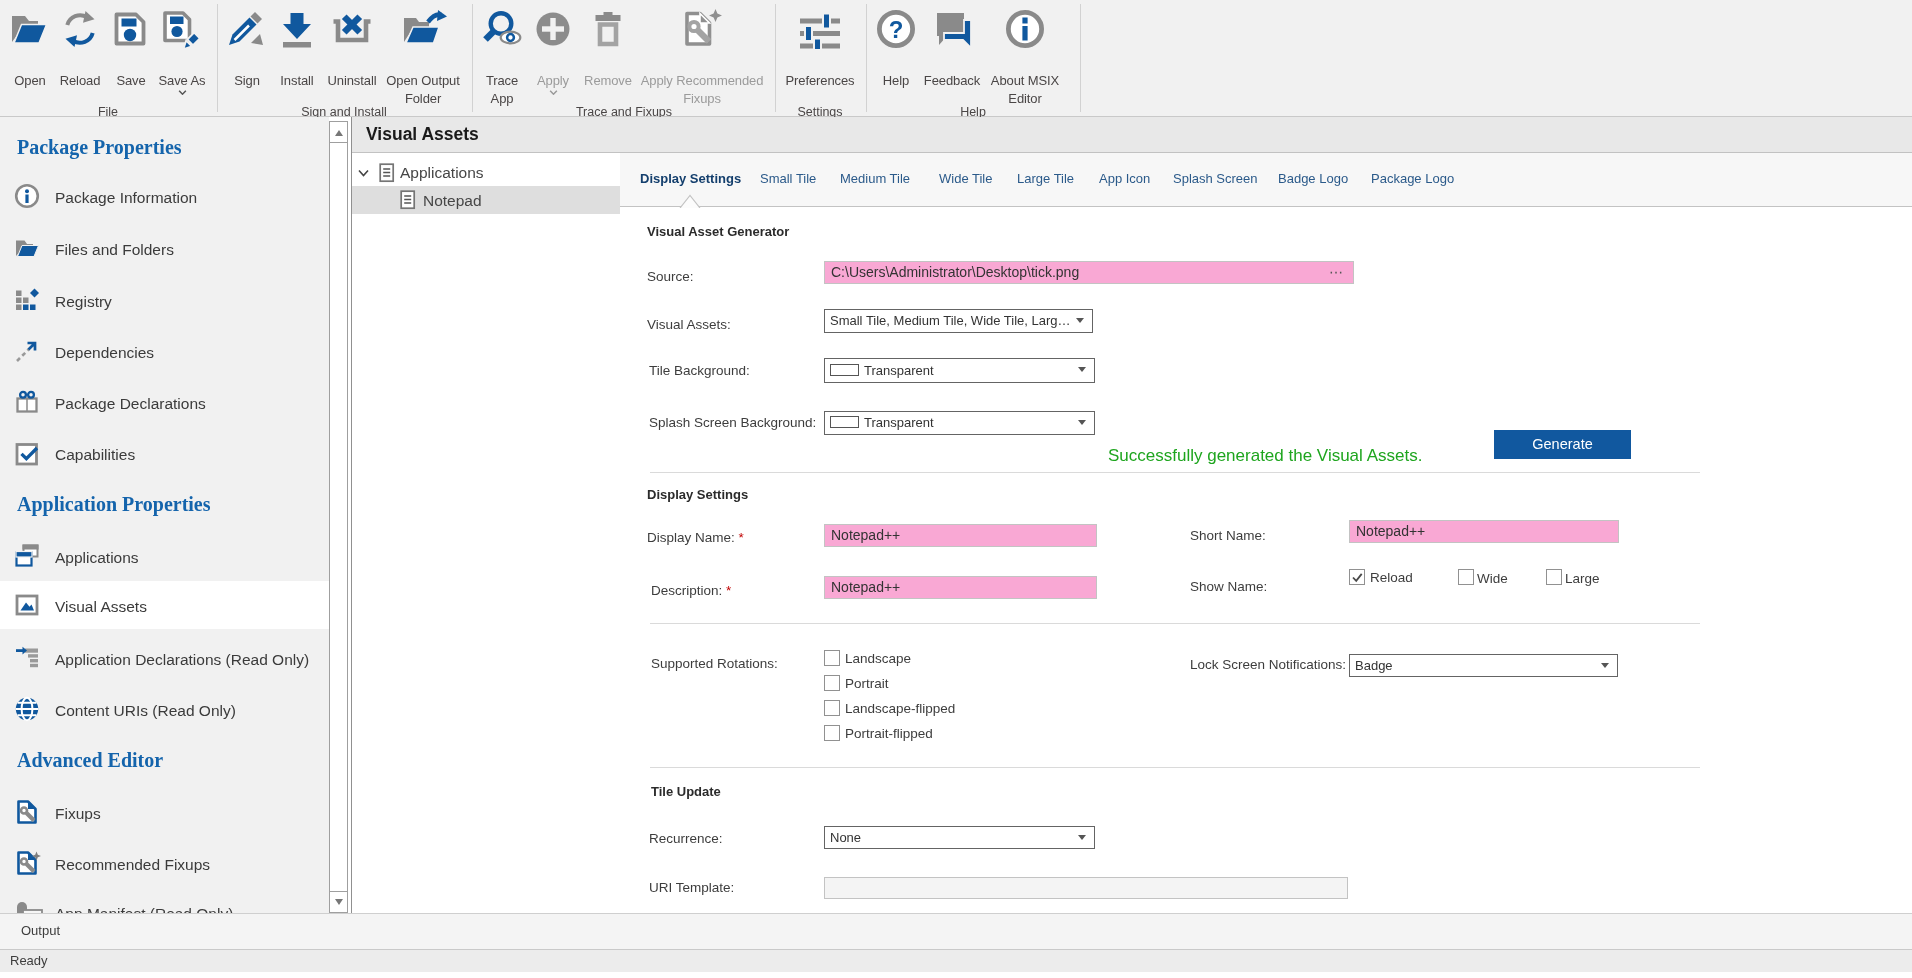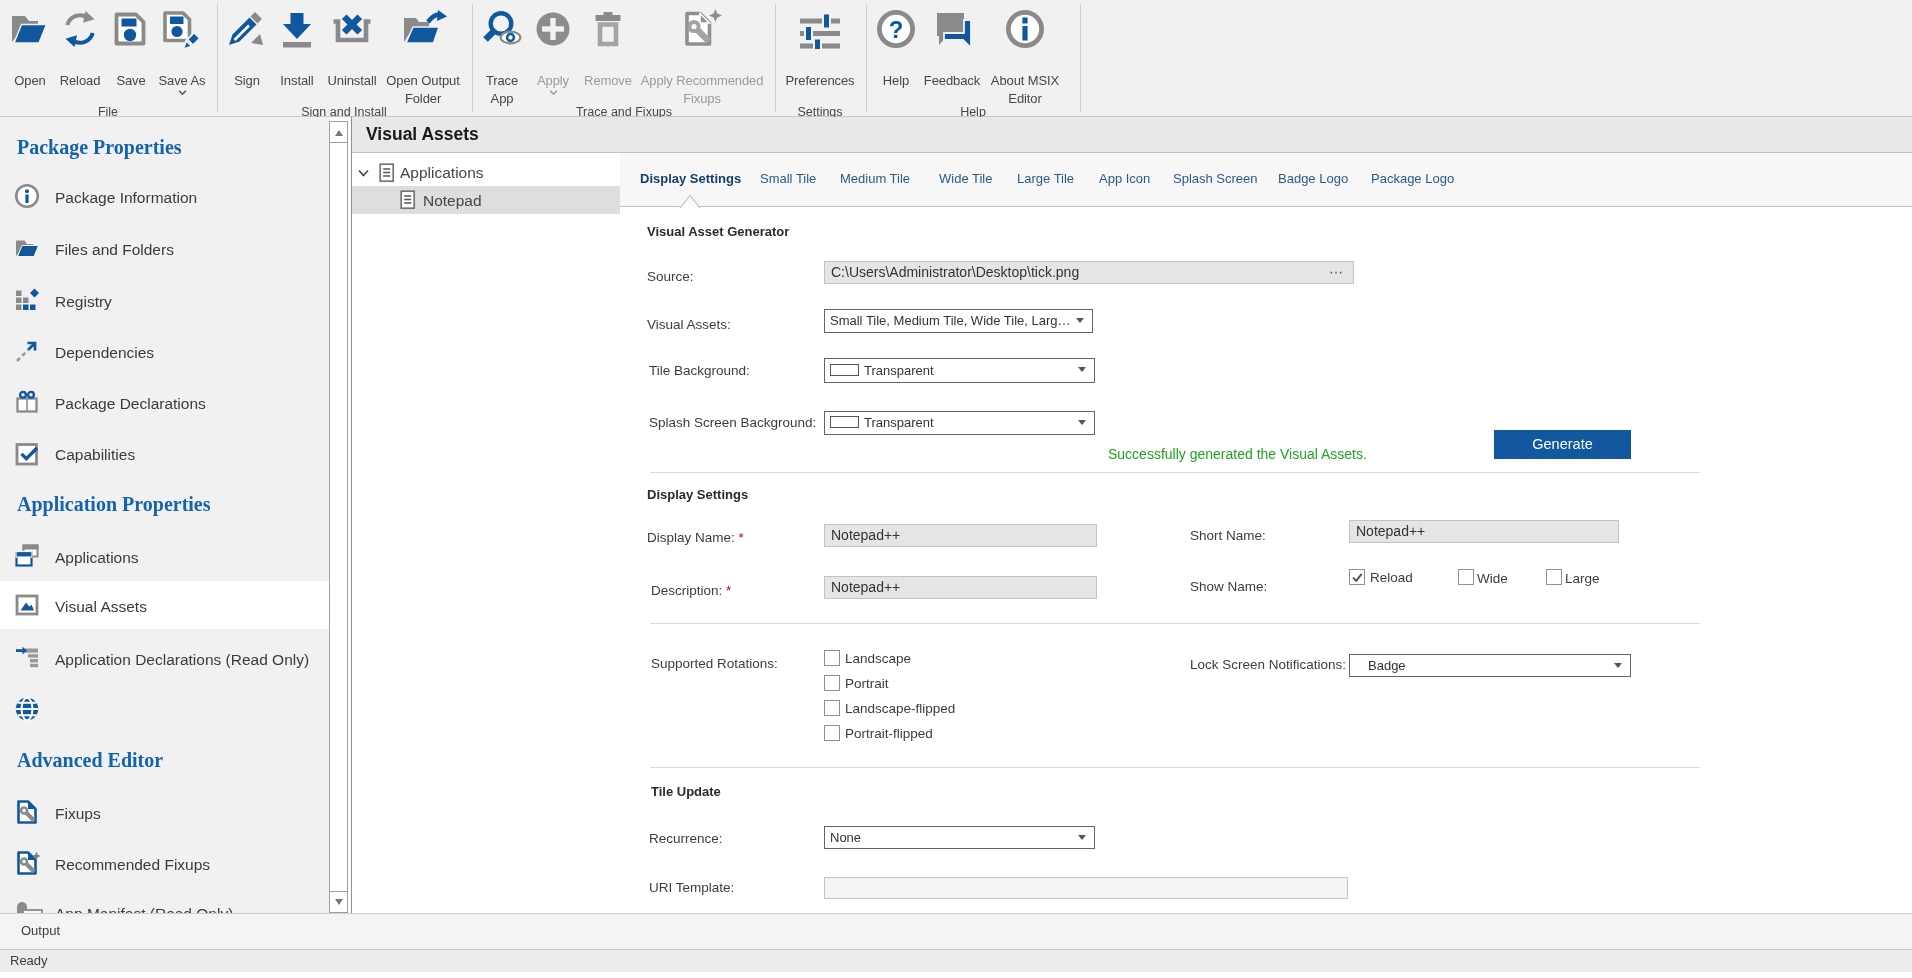--- a/index.html
+++ b/index.html
@@ -26,21 +26,21 @@
 #vline{position:absolute;left:351px;top:117px;width:1px;height:796px;background:#909090;}
 
 #phead{position:absolute;left:352px;top:117px;width:1560px;height:35px;background:#e8e8e8;border-bottom:1px solid #c2c2c2;}
 #phead .t{margin-left:14px;line-height:35px;font-size:17.5px;font-weight:bold;color:#1a1a1a;}
 #tabs{position:absolute;left:620px;top:153px;width:1292px;height:53px;background:#f7f7f7;border-bottom:1px solid #c3c3c3;}
 .tab{position:absolute;top:171px;font-size:13px;color:#2b5a8a;white-space:nowrap;line-height:16px;}
 .tab.sel{font-weight:bold;color:#143f6d;}
 
 .flbl{position:absolute;font-size:13.5px;color:#3d3d3d;white-space:nowrap;line-height:15px;}
 .fhead{position:absolute;font-size:13px;font-weight:bold;color:#2b2b2b;white-space:nowrap;line-height:15px;}
-.ti{position:absolute;border:1px solid #c3c3c3;background:#e5e5e5;font-size:14px;color:#333;white-space:nowrap;overflow:hidden;}
+.ti{position:absolute;border:1px solid #c3c3c3;background:#f9a8d4;font-size:14px;color:#333;white-space:nowrap;overflow:hidden;}
 .combo{position:absolute;border:1px solid #646464;background:#fff;font-size:13px;color:#333;white-space:nowrap;overflow:hidden;}
 .carr{position:absolute;width:0;height:0;border:4px solid transparent;border-top:5px solid #555;}
 .hr{position:absolute;left:650px;width:1050px;height:1px;background:#dadada;}
 .cb{position:absolute;width:14px;height:14px;border:1px solid #919191;background:#fff;}
 .cblbl{position:absolute;font-size:13.5px;color:#3d3d3d;white-space:nowrap;line-height:15px;}
 .red{color:#c00000;}
 
 #outbar{position:absolute;left:0;top:913px;width:1912px;height:35px;background:#f4f4f4;border-top:1px solid #cfcfcf;}
 #outbar .t{margin-left:21px;line-height:34px;font-size:13px;color:#3d3d3d;}
 #status{position:absolute;left:0;top:949px;width:1912px;height:22px;background:#ececec;border-top:1px solid #c9c9c9;}
@@ -298,20 +298,21 @@
       <div class="t">Application Declarations (Read Only)</div>
     </div>
 <div class="sitem" style="top:568px">
       <svg width="26" height="26" viewBox="0 0 26 26">
         <circle cx="13" cy="13" r="11.2" fill="#10589e"></circle>
         <g stroke="#fff" stroke-width="2" fill="none">
           <ellipse cx="13" cy="13" rx="5.4" ry="11.2"></ellipse>
           <path d="M1.8 13 h22.4 M3.6 6.8 h18.8 M3.6 19.2 h18.8"></path>
         </g>
       </svg>
+      <div class="t">Content URIs (Read Only)</div>
     </div>
 <div class="shead" style="top:632px">Advanced Editor</div>
 <div class="sitem" style="top:671px">
       <svg width="26" height="26" viewBox="0 0 26 26">
         <path d="M4.5 2.5 h9.5 l7.5 7.5 v13.5 H4.5 Z" fill="#fff" stroke="#10589e" stroke-width="2.6" stroke-linejoin="round"></path>
         <polygon points="14,2.5 21.5,10 14,10" fill="#10589e"></polygon>
         <circle cx="10" cy="11.5" r="3" stroke="#8a8a8a" stroke-width="2.6" fill="#fff"></circle>
         <path d="M12.5 14 L20 21.5" stroke="#8a8a8a" stroke-width="4.2"></path>
       </svg>
       <div class="t">Fixups</div>
@@ -384,21 +385,21 @@
 <div id="form">
 <div class="fhead" style="left:647px;top:224px">Visual Asset Generator</div>
 <div class="flbl" style="left:647px;top:269px">Source:</div>
 <div class="ti" style="left:824px;top:261px;width:522px;height:21px;line-height:21px;padding-left:6px;">C:\Users\Administrator\Desktop\tick.png<span style="position:absolute;right:10px;color:#555">⋯</span></div>
 <div class="flbl" style="left:647px;top:317px">Visual Assets:</div>
 <div class="combo" style="left:824px;top:309px;width:262px;height:22px;line-height:22px;padding-left:5px;">Small Tile, Medium Tile, Wide Tile, Larg…<div class="carr" style="right:8px;top:8px"></div></div>
 <div class="flbl" style="left:649px;top:363px">Tile Background:</div>
 <div class="combo" style="left:824px;top:358px;width:264px;height:23px;line-height:23px;padding-left:5px;"><span style="display:inline-block;width:27px;height:10px;border:1.5px solid #555;background:#fff;vertical-align:-1px;margin-right:5px"></span>Transparent<div class="carr" style="right:8px;top:8px"></div></div>
 <div class="flbl" style="left:649px;top:415px">Splash Screen Background:</div>
 <div class="combo" style="left:824px;top:411px;width:264px;height:22px;line-height:22px;padding-left:5px;"><span style="display:inline-block;width:27px;height:10px;border:1.5px solid #555;background:#fff;vertical-align:-1px;margin-right:5px"></span>Transparent<div class="carr" style="right:8px;top:8px"></div></div>
-<div class="abs" style="left:1108px;top:446px;font-size:14px;color:#1ea51e;">Successfully generated the Visual Assets.</div>
+<div class="abs" style="left:1108px;top:446px;font-size:17px;color:#1ea51e;">Successfully generated the Visual Assets.</div>
 <div class="abs" style="left:1494px;top:430px;width:137px;height:29px;background:#11589f;color:#fff;font-size:14.5px;text-align:center;line-height:29px;">Generate</div>
 <div class="hr" style="top:472px"></div>
 <div class="fhead" style="left:647px;top:487px">Display Settings</div>
 <div class="flbl" style="left:647px;top:530px">Display Name: <span class="red">*</span></div>
 <div class="ti" style="left:824px;top:524px;width:265px;height:21px;line-height:21px;padding-left:6px;">Notepad++</div>
 <div class="flbl" style="left:1190px;top:528px">Short Name:</div>
 <div class="ti" style="left:1349px;top:520px;width:262px;height:21px;line-height:21px;padding-left:6px;">Notepad++</div>
 <div class="flbl" style="left:651px;top:583px">Description: <span class="red">*</span></div>
 <div class="ti" style="left:824px;top:576px;width:265px;height:21px;line-height:21px;padding-left:6px;">Notepad++</div>
 <div class="flbl" style="left:1190px;top:579px">Show Name:</div>
@@ -414,21 +415,21 @@
 <div class="flbl" style="left:651px;top:656px">Supported Rotations:</div>
 <div class="cb" style="left:824px;top:650px"></div>
     <div class="cblbl" style="left:845px;top:651px">Landscape</div>
 <div class="cb" style="left:824px;top:675px"></div>
     <div class="cblbl" style="left:845px;top:676px">Portrait</div>
 <div class="cb" style="left:824px;top:700px"></div>
     <div class="cblbl" style="left:845px;top:701px">Landscape-flipped</div>
 <div class="cb" style="left:824px;top:725px"></div>
     <div class="cblbl" style="left:845px;top:726px">Portrait-flipped</div>
 <div class="flbl" style="left:1190px;top:657px">Lock Screen Notifications:</div>
-<div class="combo" style="left:1349px;top:654px;width:262px;height:21px;line-height:21px;padding-left:18px;">Badge<div class="carr" style="right:8px;top:8px"></div></div>
+<div class="combo" style="left:1349px;top:654px;width:262px;height:21px;line-height:21px;padding-left:5px;">Badge<div class="carr" style="right:8px;top:8px"></div></div>
 <div class="hr" style="top:767px"></div>
 <div class="fhead" style="left:651px;top:784px">Tile Update</div>
 <div class="flbl" style="left:649px;top:831px">Recurrence:</div>
 <div class="combo" style="left:824px;top:826px;width:264px;height:21px;line-height:21px;padding-left:5px;">None<div class="carr" style="right:8px;top:8px"></div></div>
 <div class="flbl" style="left:649px;top:880px">URI Template:</div>
 <div class="ti" style="left:824px;top:877px;width:522px;height:20px;background:#f4f4f4;"></div>
 </div>
 <div id="outbar">
     <div class="t">Output</div>
   </div>

